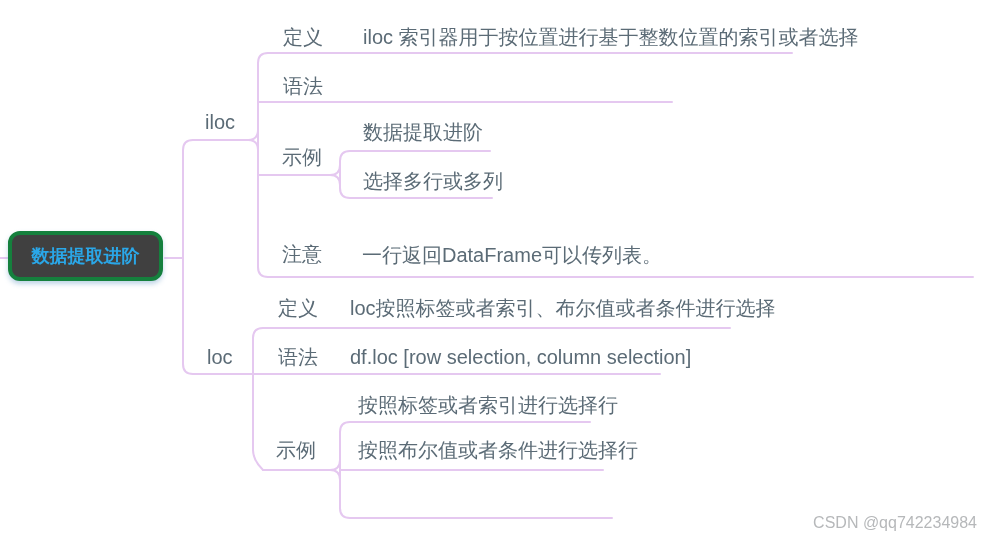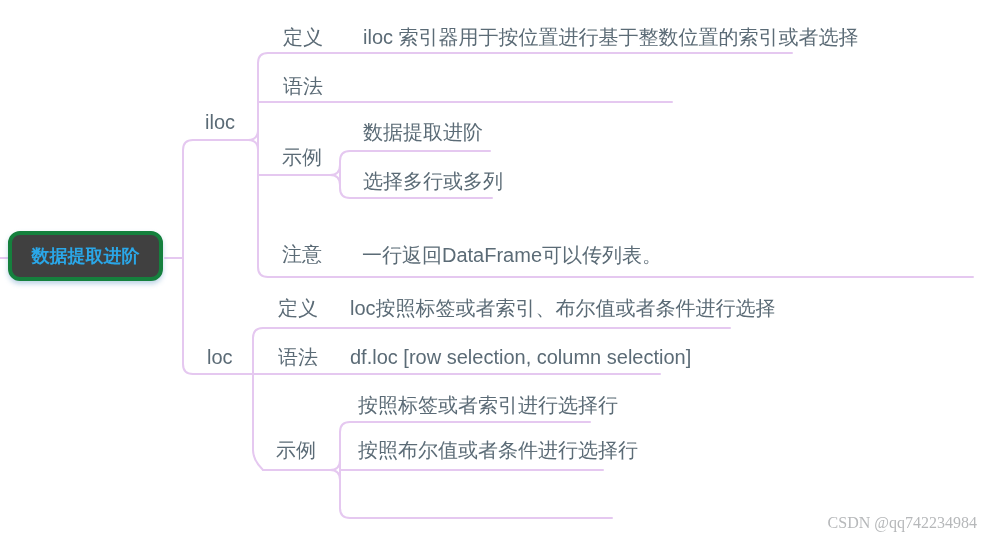--- a/index.html
+++ b/index.html
@@ -36,21 +36,20 @@
     font-size:18px;font-weight:600;
     color:#2aa7e8;
   }
   .watermark{
     position:absolute;
     right:14px;top:514px;
     height:18px;line-height:18px;
     font-size:16px;
     color:#b6b8ba;
     text-shadow:0 1px 0 #ffffff;
-    font-family:Liberation Serif, serif;
   }
 </style>
 </head>
 <body>
 
 <div class="canvas">
 
   <svg class="lines" width="991" height="544" viewBox="0 0 991 544">
     <g fill="none" stroke="#e5c8f0" stroke-width="2" stroke-linecap="round">
 

